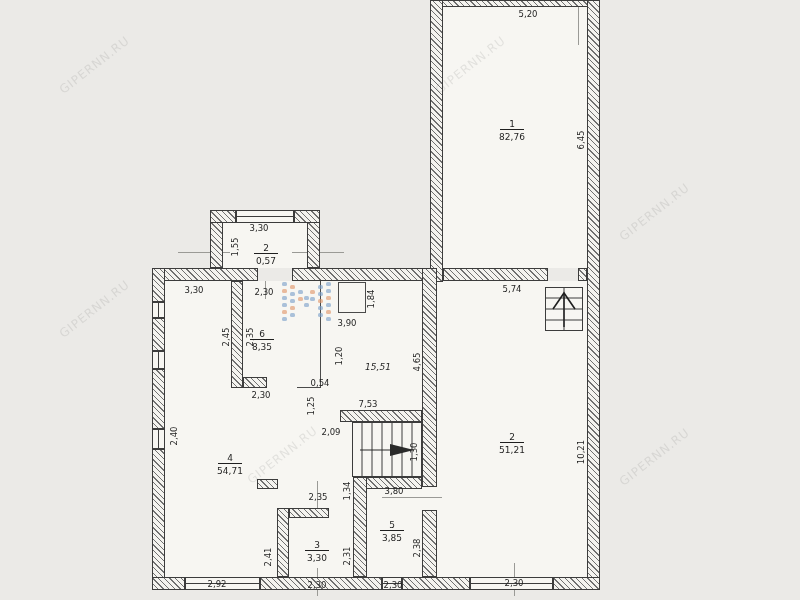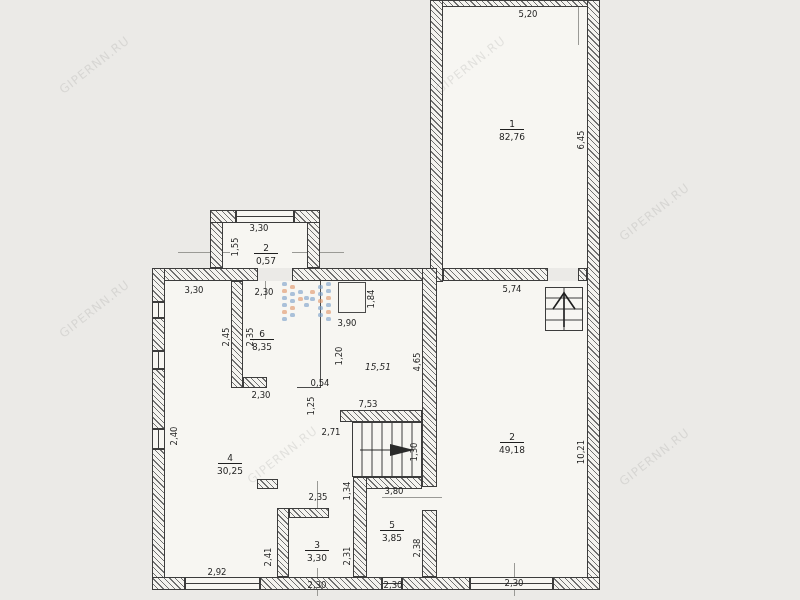--- a/index.html
+++ b/index.html
@@ -177,29 +177,29 @@
   <div class="wm" style="left:52px;top:302px;">GIPERNN.RU</div>
   <div class="wm" style="left:240px;top:448px;">GIPERNN.RU</div>
   <div class="wm" style="left:612px;top:450px;">GIPERNN.RU</div>
 
   <div class="rlabel" style="left:484px;top:112px;">
     <span class="num">1</span>
     <span class="area">82,76</span>
   </div>
   <div class="rlabel" style="left:484px;top:425px;">
     <span class="num">2</span>
-    <span class="area">49,18</span>
+    <span class="area">51,21</span>
   </div>
   <div class="rlabel" style="left:289px;top:533px;">
     <span class="num">3</span>
     <span class="area">3,30</span>
   </div>
   <div class="rlabel" style="left:202px;top:446px;">
     <span class="num">4</span>
-    <span class="area">30,25</span>
+    <span class="area">54,71</span>
   </div>
   <div class="rlabel" style="left:364px;top:513px;">
     <span class="num">5</span>
     <span class="area">3,85</span>
   </div>
   <div class="rlabel" style="left:234px;top:322px;">
     <span class="num">6</span>
     <span class="area">8,35</span>
   </div>
   <div class="rlabel" style="left:238px;top:236px;">
@@ -220,28 +220,28 @@
   <div class="dim rot" style="left:211px;top:332px;">2,45</div>
   <div class="dim rot" style="left:235px;top:332px;">2,35</div>
   <div class="dim rot" style="left:356px;top:294px;">1,84</div>
   <div class="dim" style="left:332px;top:318px;">3,90</div>
   <div class="dim rot" style="left:324px;top:351px;">1,20</div>
   <div class="dim rot" style="left:402px;top:357px;">4,65</div>
   <div class="dim" style="left:305px;top:378px;">0,54</div>
   <div class="dim rot" style="left:296px;top:401px;">1,25</div>
   <div class="dim" style="left:246px;top:390px;">2,30</div>
   <div class="dim" style="left:353px;top:399px;">7,53</div>
-  <div class="dim" style="left:316px;top:427px;">2,71</div>
+  <div class="dim" style="left:316px;top:427px;">2,09</div>
   <div class="dim rot" style="left:399px;top:447px;">1,30</div>
   <div class="dim rot" style="left:159px;top:431px;">2,40</div>
   <div class="dim rot" style="left:566px;top:447px;">10,21</div>
   <div class="dim" style="left:303px;top:492px;">2,35</div>
   <div class="dim rot" style="left:332px;top:486px;">1,34</div>
   <div class="dim" style="left:379px;top:486px;">3,80</div>
   <div class="dim rot" style="left:253px;top:552px;">2,41</div>
   <div class="dim rot" style="left:332px;top:551px;">2,31</div>
   <div class="dim rot" style="left:402px;top:543px;">2,38</div>
-  <div class="dim" style="left:202px;top:567px;">2,92</div>
+  <div class="dim" style="left:202px;top:579px;">2,92</div>
   <div class="dim" style="left:302px;top:580px;">2,30</div>
   <div class="dim" style="left:378px;top:580px;">2,30</div>
   <div class="dim" style="left:499px;top:578px;">2,30</div>
 
 </div>
 
 </body></html>

